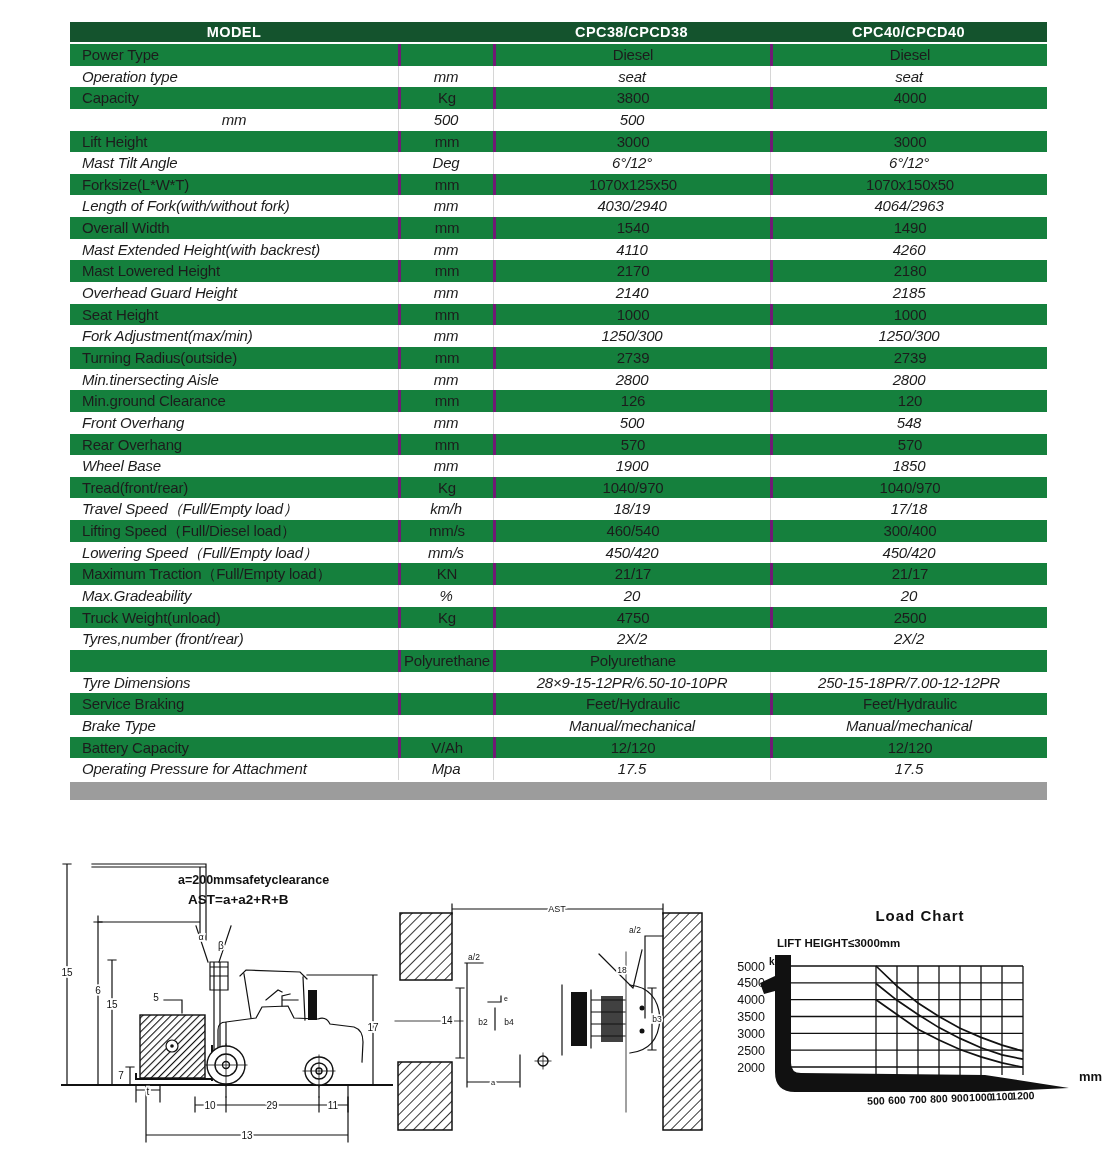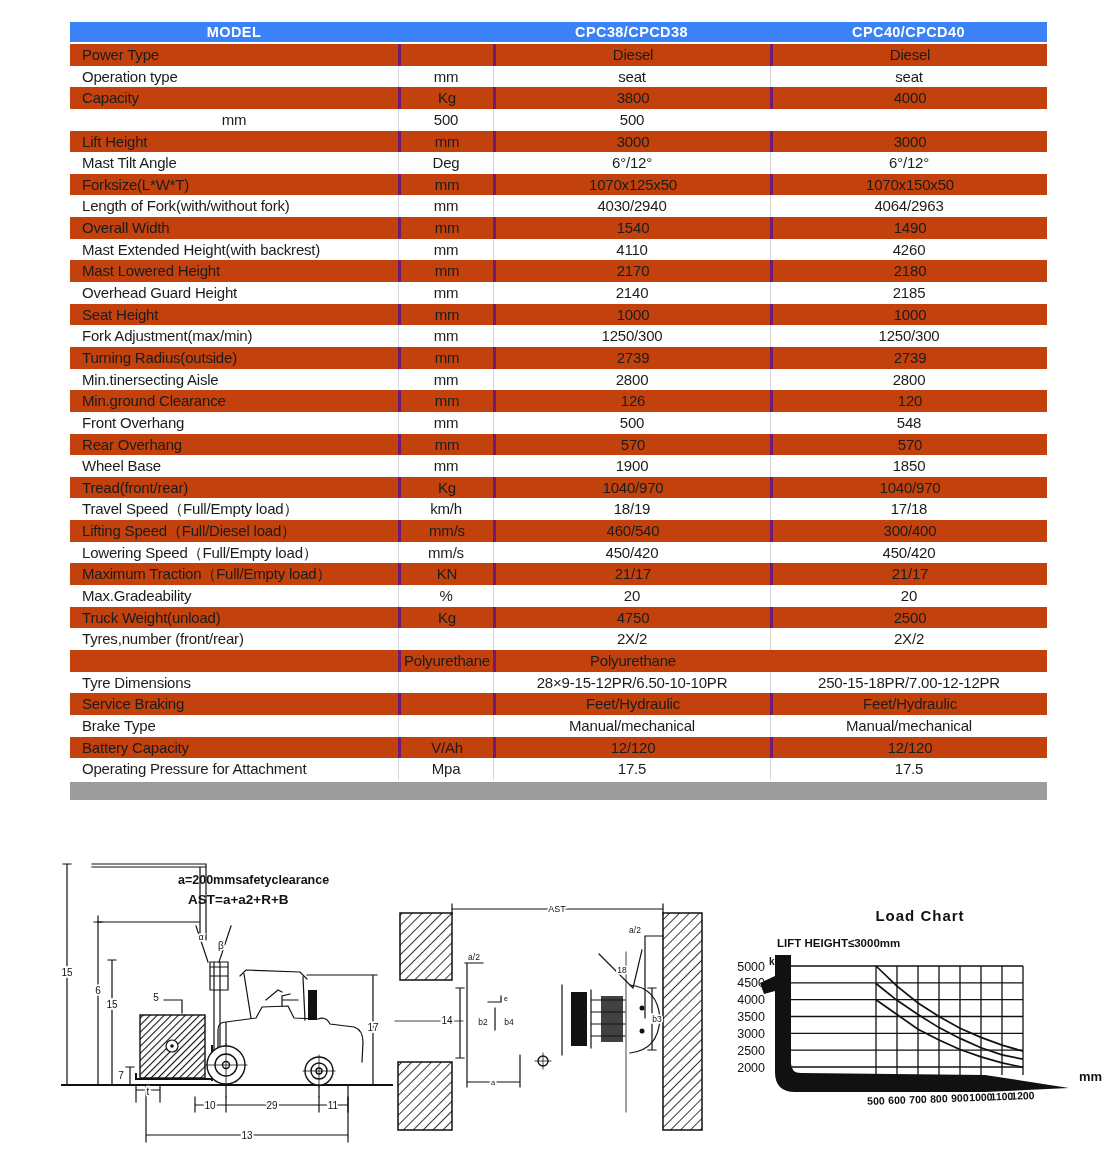--- a/index.html
+++ b/index.html
@@ -1,25 +1,25 @@
 <!DOCTYPE html>
 <html><head>
 <meta charset="utf-8">
 <style>
   html,body{margin:0;padding:0;}
   body{width:1116px;height:1163px;background:#fff;position:relative;overflow:hidden;
        font-family:"Liberation Sans",sans-serif;color:#1c1c1c;}
   
   #spec-table{position:absolute;left:70px;top:22px;width:977px;}
-  .thead{height:20px;background:#3b82f6;display:grid;grid-template-columns:328px 95px 277px 277px;
+  .thead{height:20px;background:#14532d;display:grid;grid-template-columns:328px 95px 277px 277px;
          align-items:center;margin-bottom:2px;}
   .thead div{color:#fff;font-size:14.5px;font-weight:600;text-align:center;letter-spacing:.4px;}
   .trow{height:21.65px;display:grid;grid-template-columns:328px 95px 277px 277px;}
-  .trow.gray{background:#c2410c;}
-  .trow.white{background:#fff;}
+  .trow.gray{background:#15803d;}
+  .trow.white{background:#fff;font-style:italic;}
   .cell{font-size:15px;line-height:21.65px;text-align:center;white-space:nowrap;overflow:hidden;
         box-sizing:border-box;letter-spacing:-0.2px;}
   .cell.c1{text-align:left;padding-left:12px;}
   .trow.gray .cell + .cell{border-left:3px solid #701a75;}
   .trow.white .cell + .cell{border-left:1px solid #d6d6d6;}
   #footer-bar{position:absolute;left:70px;top:782px;width:977px;height:18px;background:#9c9c9c;}
   
   svg{position:absolute;overflow:visible;}
   svg text{font-family:"Liberation Sans",sans-serif;fill:#111;}
   .ln path,.ln line{stroke:#111;stroke-width:1.2;fill:none;stroke-linecap:square;}

